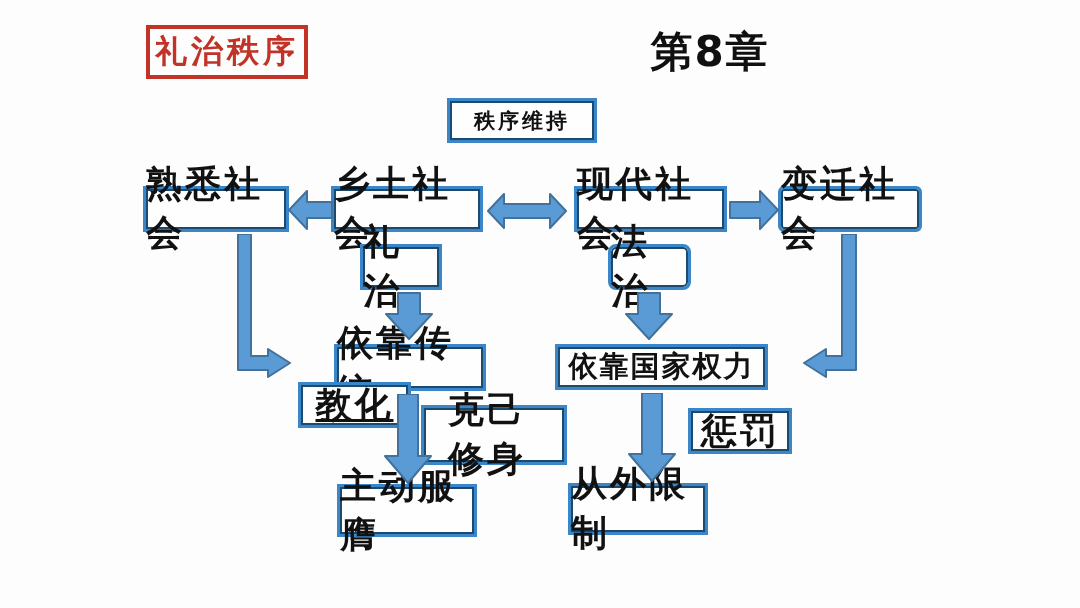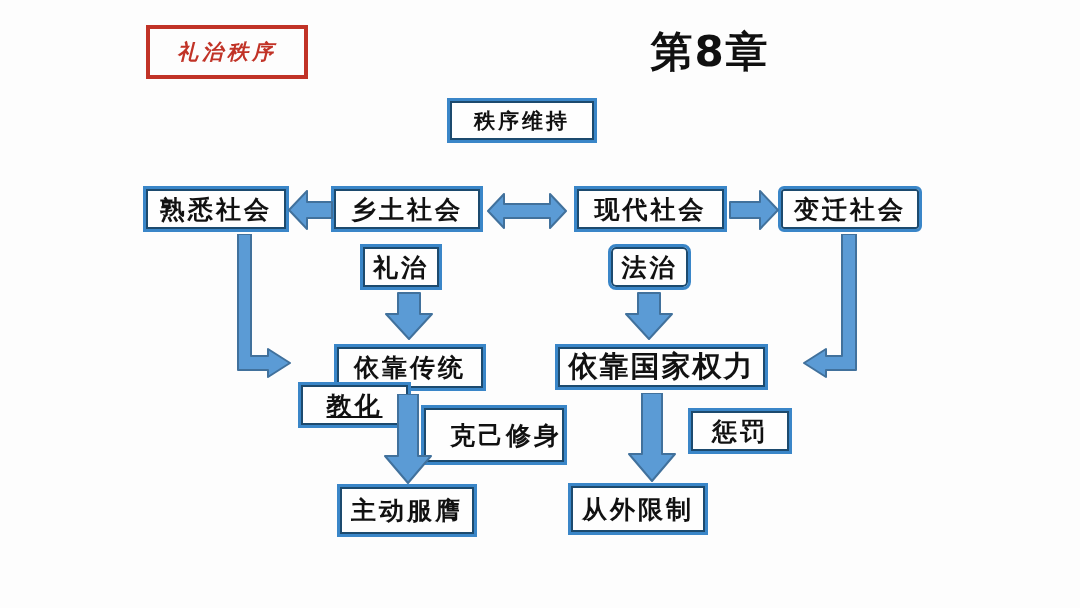--- a/index.html
+++ b/index.html
@@ -9,38 +9,37 @@
     background:#fdfdfd;
     overflow:hidden;
     font-family:"DejaVu Sans","Liberation Sans",sans-serif;
   }
   
   .badge{
     position:absolute;
     left:146px;top:25px;width:154px;height:46px;
     border:4px solid #c13327;
     display:flex;align-items:center;justify-content:center;
-    color:#c13327;font-size:21px;font-weight:bold;letter-spacing:4px;
+    color:#c13327;font-size:32px;font-weight:bold;letter-spacing:4px;
     background:#fdfdfd;
-    font-style:italic;
   }
   .chapter{
     position:absolute;
     left:620px;top:28px;width:180px;height:48px;
     display:flex;align-items:center;justify-content:center;
     color:#101010;font-size:42px;font-weight:900;letter-spacing:2px;
   }
   
   .node{
     position:absolute;
     border:3px solid #3a86c8;
     box-shadow:inset 0 0 0 2px #1c4a6e;
     background:#fefefe;
     display:flex;align-items:center;justify-content:center;
-    color:#111;font-weight:bold;font-size:25px;letter-spacing:3px;
+    color:#111;font-weight:bold;font-size:36px;letter-spacing:3px;
     box-sizing:border-box;
   }
   .arrow{position:absolute;}
   .arrow polygon{fill:#5b9bd5;stroke:#41719c;stroke-width:2;stroke-linejoin:round;}
   
   #n-order   {left:447px;top: 98px;width:150px;height:45px;font-size:21px;}
   #n-familiar{left:143px;top:186px;width:146px;height:46px;}
   #n-rural   {left:331px;top:186px;width:152px;height:46px;}
   #n-modern  {left:574px;top:186px;width:153px;height:46px;}
   #n-changing{left:778px;top:186px;width:144px;height:46px;border-radius:6px;}

